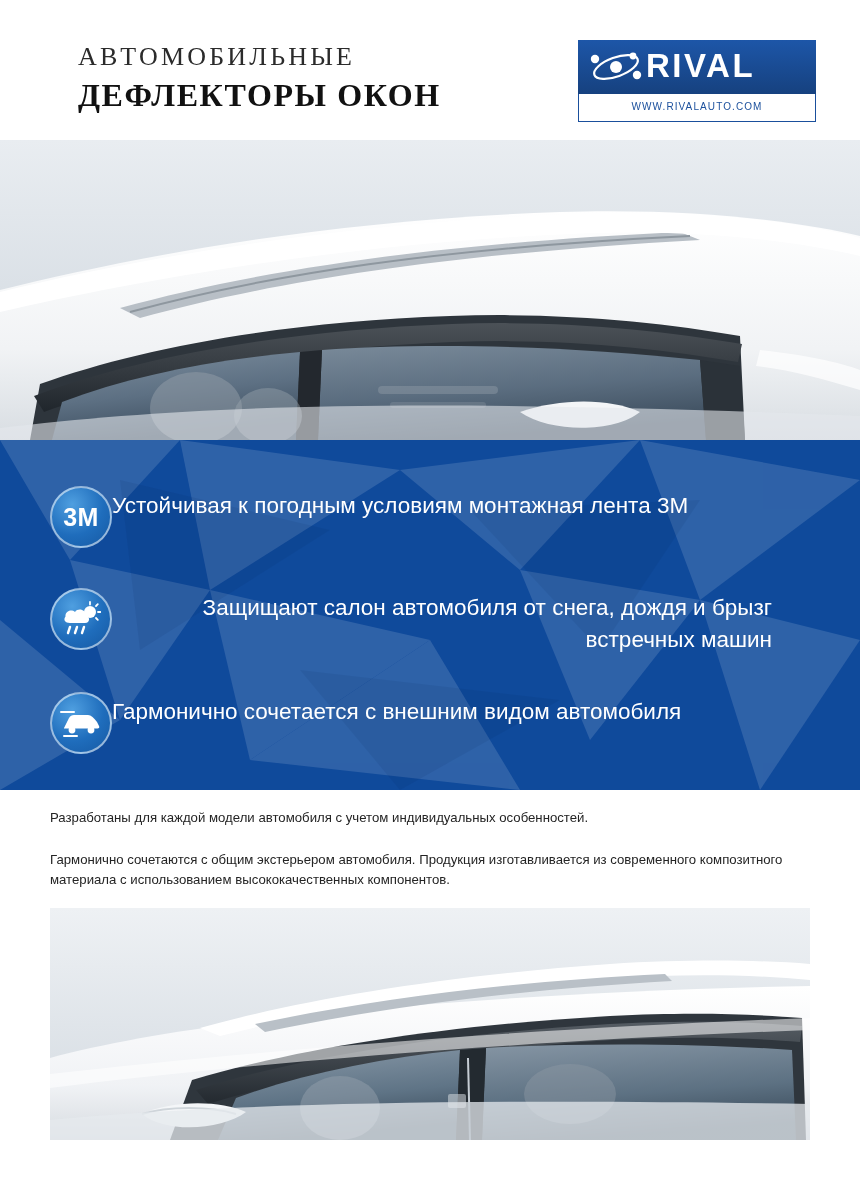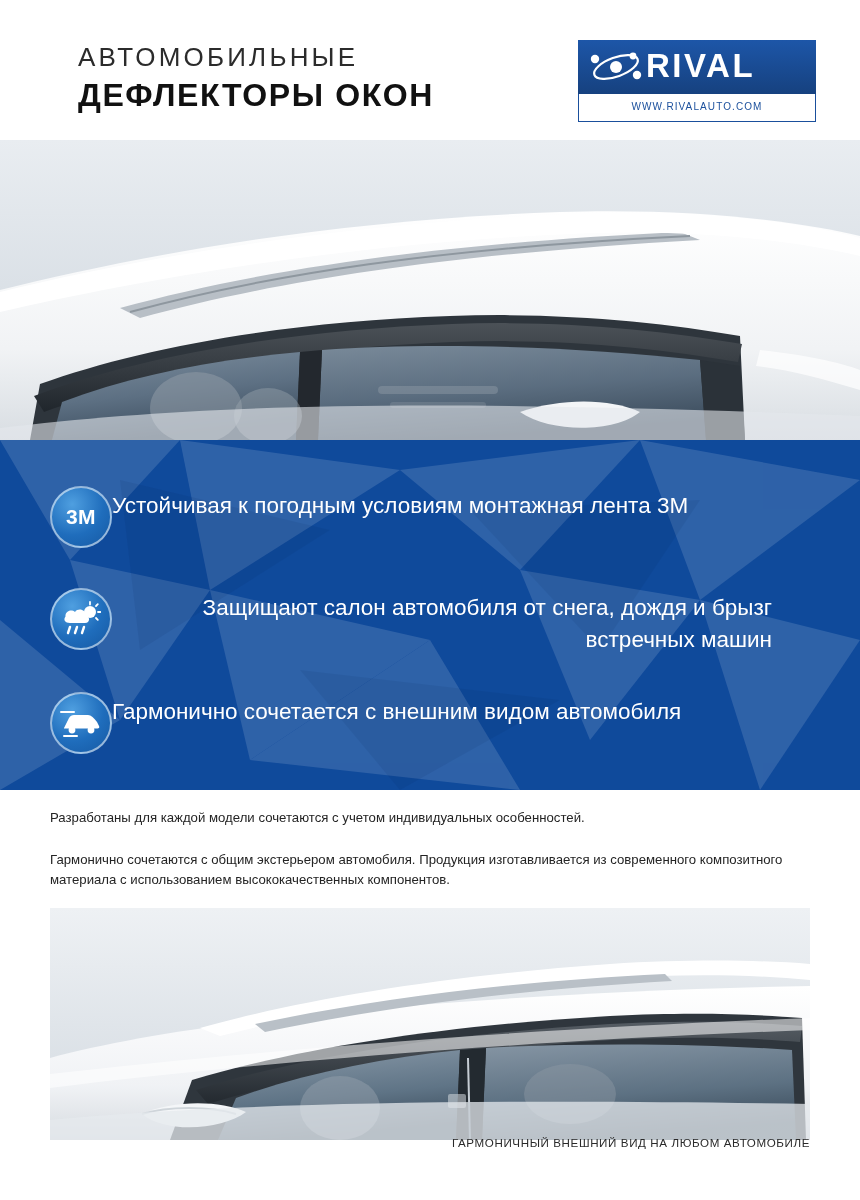--- a/index.html
+++ b/index.html
@@ -31,20 +31,21 @@
     left: 0; top: 0;
     width: 860px;
     height: 140px;
     background: #ffffff;
   }
   .header-title {
     position: absolute;
     left: 78px;
     top: 44px;
     line-height: 1.02;
+    font-family: Liberation Serif, serif;
   }
   .header-title .line1 {
     font-size: 26px;
     letter-spacing: 3.2px;
     color: #2b2b2b;
     font-weight: normal;
   }
   .header-title .line2 {
     font-size: 32px;
     letter-spacing: 1.6px;
@@ -143,21 +144,21 @@
     border: 2px solid rgba(255,255,255,0.55);
     box-sizing: border-box;
     flex: 0 0 62px;
     position: relative;
     display: flex;
     align-items: center;
     justify-content: center;
     color: #ffffff;
   }
   .feature-icon .tape-label {
-    font-size: 21px;
+    font-size: 25px;
     font-weight: bold;
     letter-spacing: 0.5px;
   }
   .feature-text {
     color: #ffffff;
     font-size: 22.5px;
     line-height: 1.42;
     max-width: 660px;
     padding-top: 4px;
     font-weight: normal;
@@ -351,21 +352,21 @@
             <line x1="1" y1="5" x2="14" y2="5"></line>
             <line x1="4" y1="29" x2="17" y2="29"></line>
           </g>
         </svg>
       </div>
       <div class="feature-text">Гармонично сочетается с внешним видом автомобиля</div>
     </div>
   </div>
 
   <div class="desc">
-    <p class="p1">Разработаны для каждой модели сочетаются с учетом индивидуальных особенностей.</p>
+    <p class="p1">Разработаны для каждой модели автомобиля с учетом индивидуальных особенностей.</p>
     <p class="p2">Гармонично сочетаются с общим экстерьером автомобиля. Продукция изготавливается из современного композитного материала с использованием высококачественных компонентов.</p>
   </div>
 
   <div class="bottom-photo">
     <svg width="760" height="232" viewBox="0 0 760 232">
       <defs>
         <linearGradient id="b-sky" x1="0" y1="0" x2="0" y2="1">
           <stop offset="0%" stop-color="#eef1f4"></stop>
           <stop offset="100%" stop-color="#d2d9e0"></stop>
         </linearGradient>
@@ -411,15 +412,14 @@
       <path d="M92 206 C118 198 160 198 186 206" stroke="#cfd5da" stroke-width="2" fill="none"></path>
 
       <path d="M0 232 L0 212 C160 196 420 190 760 196 L760 232 Z" fill="#e6eaee" opacity="0.75"></path>
 
       <path d="M420 232 L418 150" stroke="#c7ced5" stroke-width="2" fill="none"></path>
 
       <path d="M0 166 C180 146 440 122 760 110 L760 122 C440 134 180 158 0 180 Z" fill="#ffffff" opacity="0.55"></path>
     </svg>
   </div>
 
-  <div class="bottom-caption">ГАРМОНИЧНЫЙ ВНЕШНИЙ ВИД НА ЛЮБОМ АВТОМОБИЛЕ</div>
 
 </div>
 
 </body></html>

